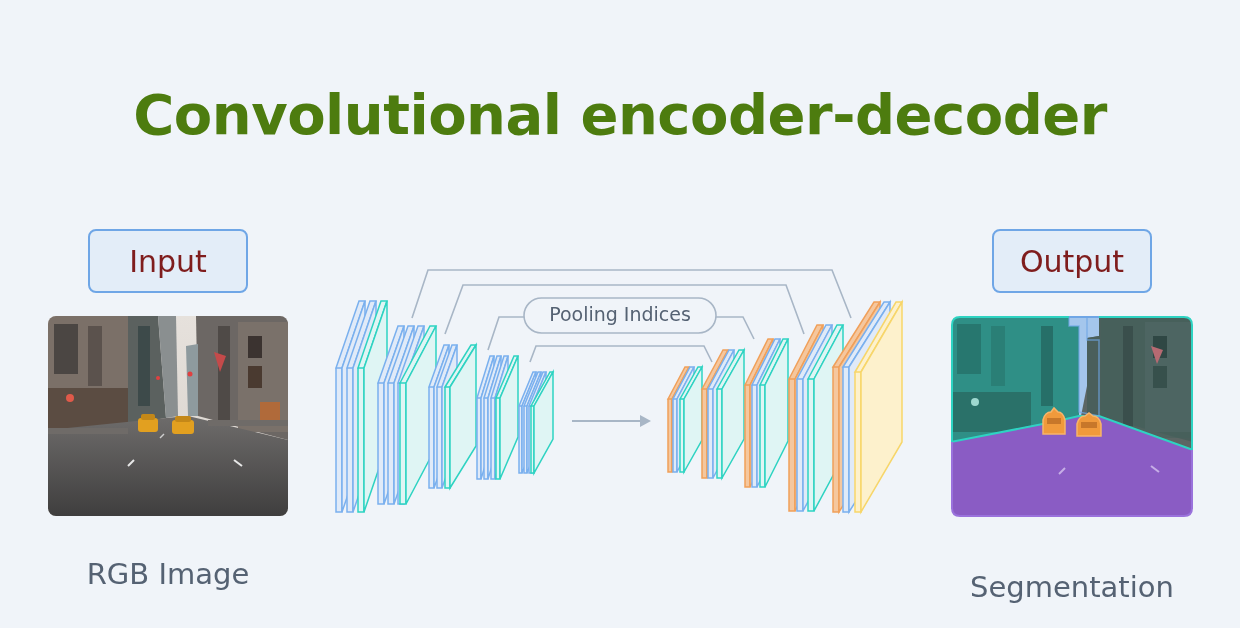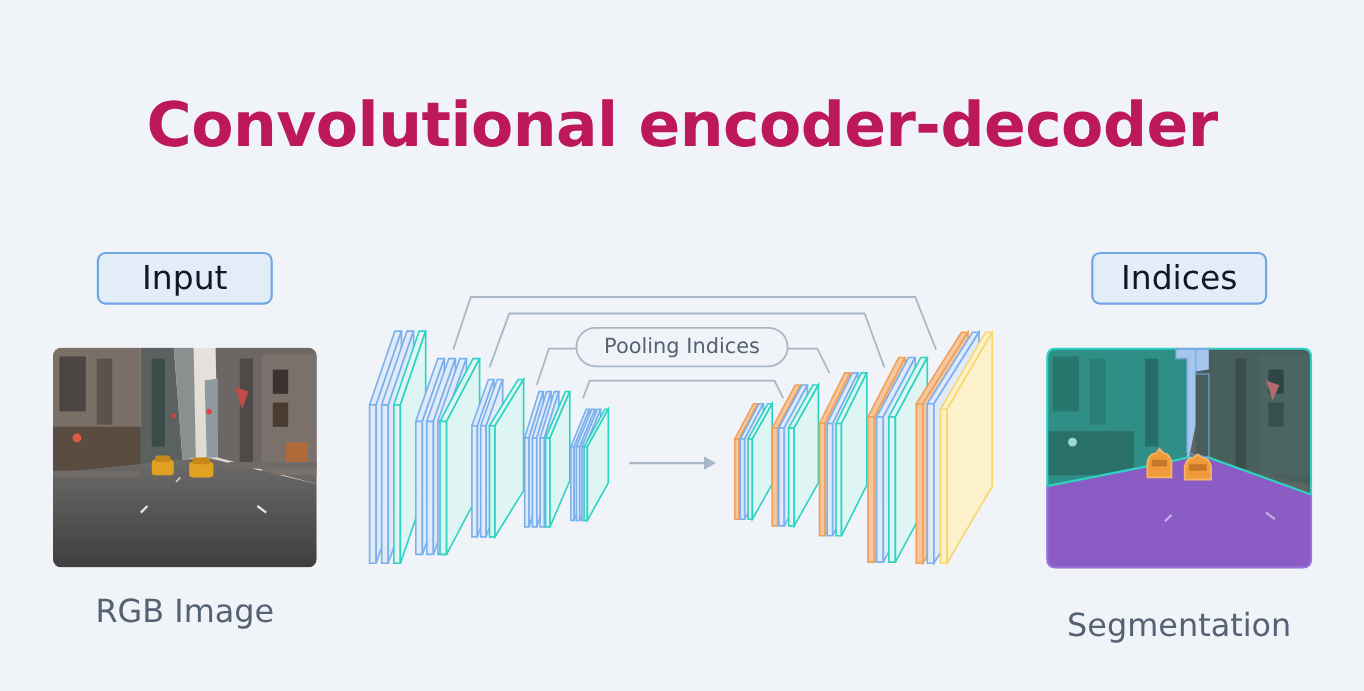--- a/index.html
+++ b/index.html
@@ -2,32 +2,33 @@
 <html><head>
 <meta charset="utf-8">
 <style>
   html, body { margin: 0; padding: 0; }
   body {
     width: 1240px; height: 628px; background: #f0f4f9; position: relative; overflow: hidden;
     font-family: "Liberation Sans", "DejaVu Sans", sans-serif;
   }
   .title {
     position: absolute; left: 0; width: 1240px; top: 82px; text-align: center;
-    font-size: 56px; font-weight: bold; color: #be185d; letter-spacing: -0.5px;
+    font-size: 56px; font-weight: bold; color: #4d7c0f; letter-spacing: -0.5px;
     font-family: "DejaVu Sans", "Liberation Sans", sans-serif;
   }
   .tag {
-    position: absolute; height: 48px; background: #e3edf8; border: 2px solid #6fa6e6;
+    position: absolute; height: 64px; background: #e3edf8; border: 2px solid #6fa6e6;
     border-radius: 8px; box-sizing: border-box; display: flex; align-items: center; justify-content: center;
-    font-size: 30px; color: #0f172a; font-family: "DejaVu Sans", "Liberation Sans", sans-serif;
+    font-size: 30px; color: #7f1d1d; font-family: "DejaVu Sans", "Liberation Sans", sans-serif;
   }
   .photo { position: absolute; border-radius: 8px; overflow: hidden; }
   .caption {
     position: absolute; font-size: 29px; color: #556273; text-align: center;
     font-family: "DejaVu Sans", "Liberation Sans", sans-serif;
+    margin-top: 19px;
   }
   svg.diagram { position: absolute; left: 0; top: 0; }
   .pool-label {
     font-family: "DejaVu Sans", "Liberation Sans", sans-serif; font-size: 19px; fill: #556273;
   }
 </style>
 </head>
 <body>
 
 <div class="title">Convolutional encoder-decoder</div>
@@ -80,21 +81,21 @@
     <rect x="124" y="104" width="22" height="14" rx="3" fill="#e2a020"></rect>
     <rect x="127" y="100" width="16" height="6" rx="2" fill="#c48818"></rect>
     <circle cx="142" cy="58" r="2.5" fill="#e04040"></circle>
     <circle cx="110" cy="62" r="2" fill="#e04040"></circle>
   </svg>
 </div>
 
 <div class="caption" style="left:48px; width:240px; top:538px;">RGB Image</div>
 
 <div class="tag" style="left:992px; top:229px; width:160px;">
-  <span>Indices</span>
+  <span>Output</span>
 </div>
 
 <div class="photo" style="left:951px; top:316px; width:242px; height:201px; overflow:visible;">
   <svg width="242" height="201" viewBox="0 0 242 201">
     <defs>
       <clipPath id="outclip">
           <rect x="1" y="1" width="240" height="199" rx="8"></rect>
         </clipPath>
     </defs>
     <g clip-path="url(#outclip)">

